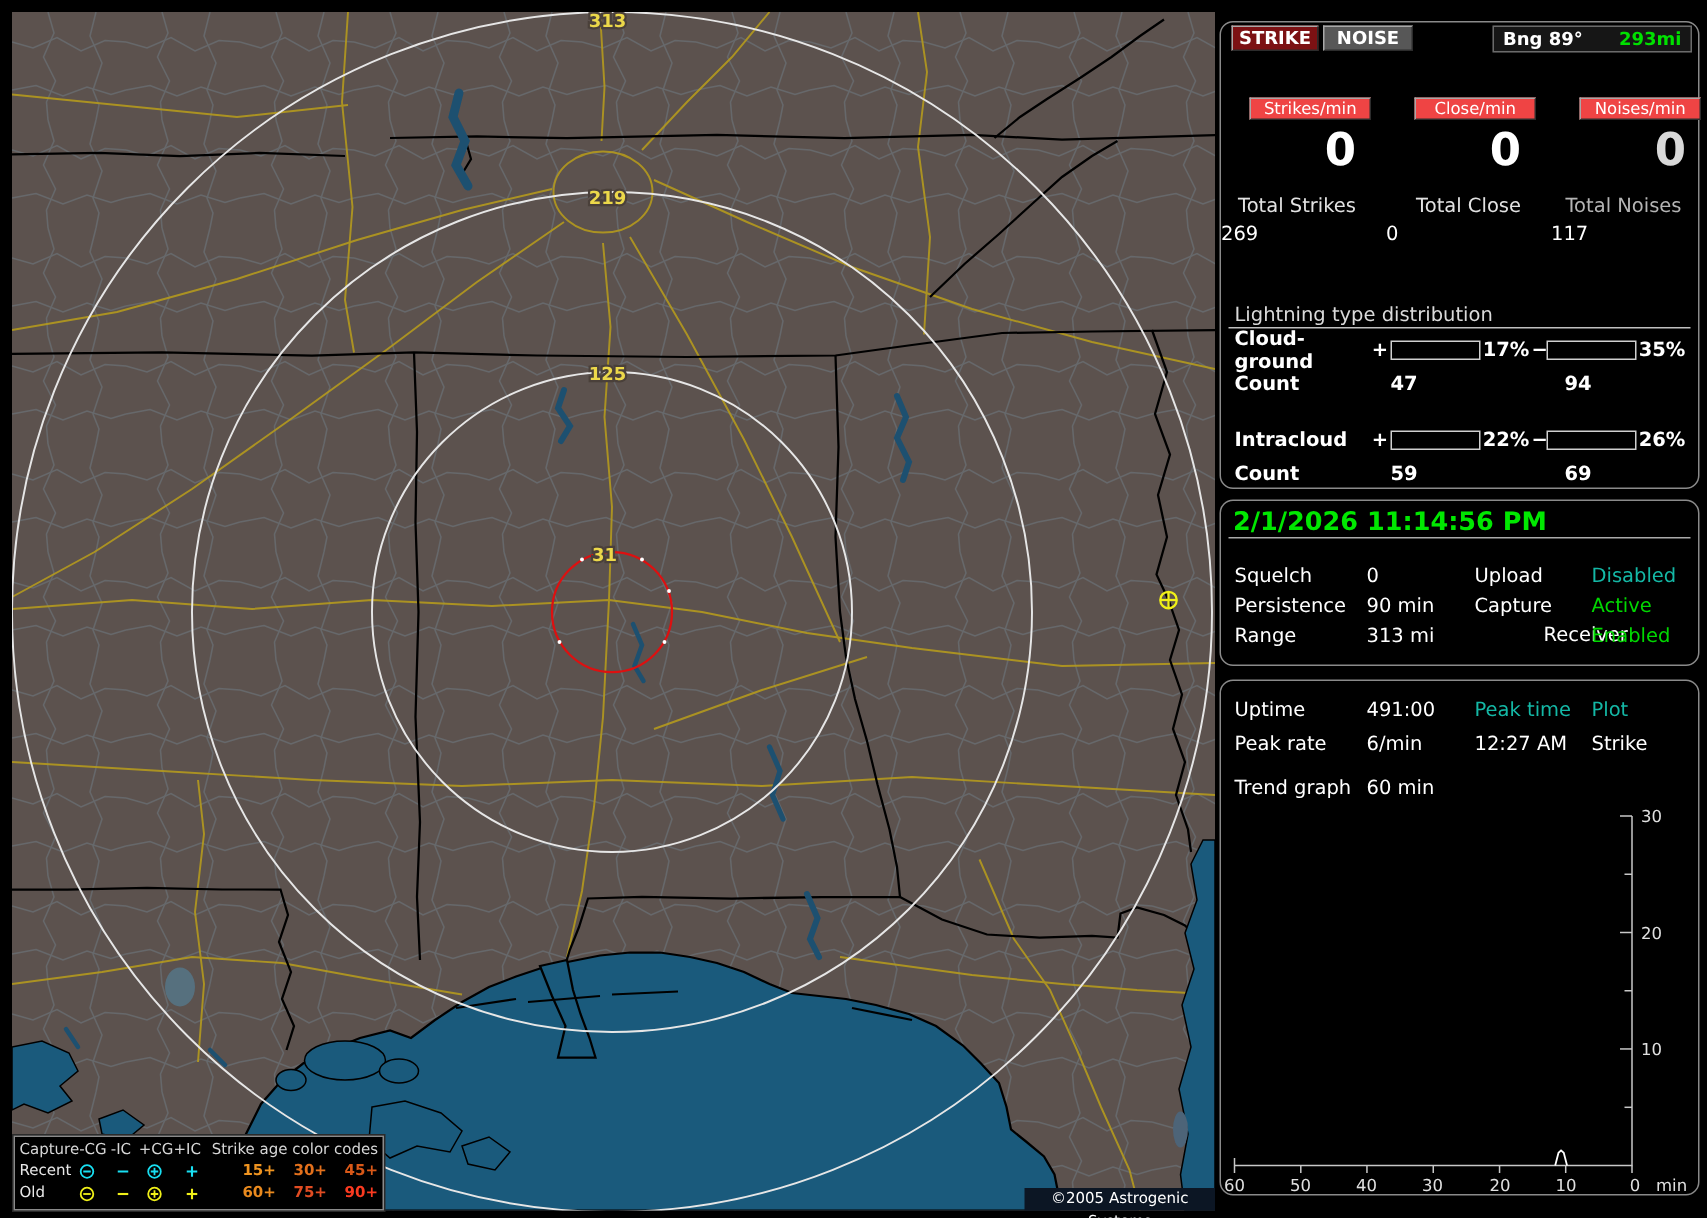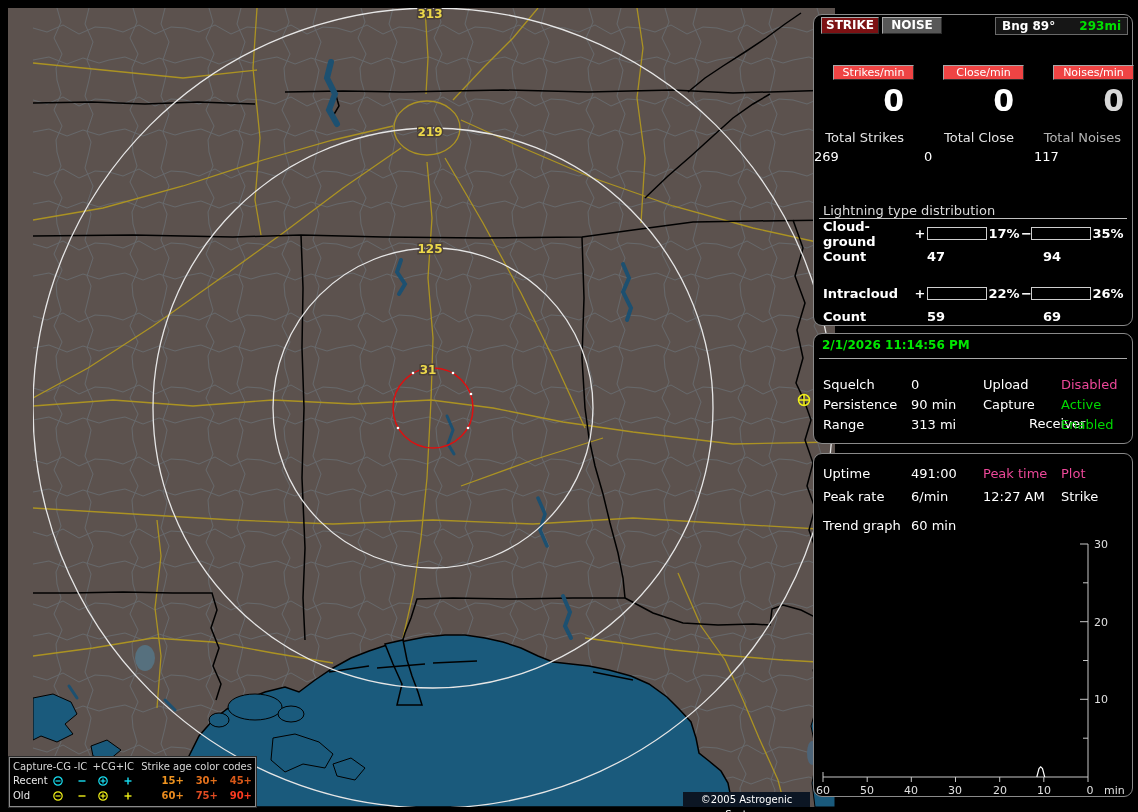--- a/index.html
+++ b/index.html
@@ -1,20 +1,20 @@
 <!DOCTYPE html>
 <html><head>
 <meta charset="utf-8">
 <style>
   html,body{margin:0;padding:0;background:#000;}
   body{width:1138px;height:812px;overflow:hidden;position:relative;
        font-family:"DejaVu Sans","Liberation Sans",sans-serif;color:#fff;}
   #stage{position:absolute;inset:0;background:#000;}
   
-  #map-wrap{position:absolute;left:8px;top:8px;width:802px;height:799px;background:#5c524e;padding-left:25px;}
+  #map-wrap{position:absolute;left:8px;top:8px;width:802px;height:799px;background:#5c524e;}
   
   #legend{position:absolute;left:1px;top:749px;width:247px;height:50px;background:#000;
           border:1px solid #8a8a8a;box-shadow:0 0 0 1px #2a2a2a;font-size:10px;color:#e8e8e8;
           padding:1px 3px;box-sizing:border-box;}
   .lg-row{display:flex;align-items:center;height:15px;white-space:nowrap;}
   .lg-row.hdr{height:14px;color:#d6d6d6;}
   .lg-c0{width:42px;} .lg-c1{width:27px;} .lg-c2{width:24px;} .lg-c3{width:28px;} .lg-c4{width:25px;}
   .lg-age{width:38px;font-weight:bold;text-align:right;}
   .lg-agehdr{margin-left:6px;}
   .lg-sym{display:inline-block;width:14px;vertical-align:middle;}
@@ -44,25 +44,25 @@
   .dim{color:#b4b4b4;}
   .dist-title{font-size:13px;color:#dadada;}
   .dist-underline{border-bottom:1px solid #c0c0c0;height:0;}
   .dist-row{display:flex;align-items:center;height:15px;left:9px;right:5px;font-weight:bold;font-size:13px;}
   .d-label{width:90px;} .d-plus{width:14px;text-align:center;} .d-minus{width:10px;text-align:center;}
   .d-pct{width:34px;text-align:center;}
   .bar{width:58px;height:11px;border:1px solid #cfcfcf;background:#000;}
   .bar .fill{height:100%;}
   .count-label{font-size:13px;font-weight:bold;}
   
-  .datetime{font-size:12px;font-weight:bold;color:#00e800;white-space:nowrap;}
+  .datetime{font-size:17px;font-weight:bold;color:#00e800;white-space:nowrap;}
   .b-underline{border-bottom:1px solid #aaa;height:0;}
   .srow{font-size:13px;height:16px;}
   .c1{left:9px;width:86px;} .c2{left:97px;width:70px;} .c3{left:169px;width:76px;} .c4{left:247px;width:70px;}
-  .green{color:#00d800;} .gray{color:#ec4899;}
+  .green{color:#00d800;} .gray{color:#14b8a6;}
   
   #trendsvg{position:absolute;left:0;top:85px;}
   .ticktext{font-size:11px;fill:#e0e0e0;}
 </style>
 </head>
 <body>
 
 <div id="stage">
 
   <div id="map-wrap">

